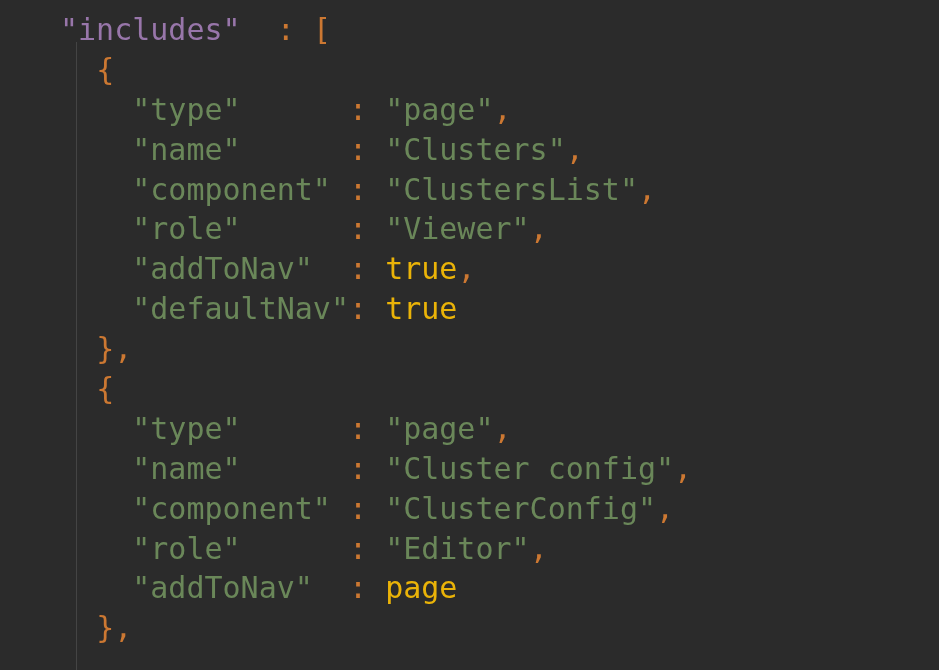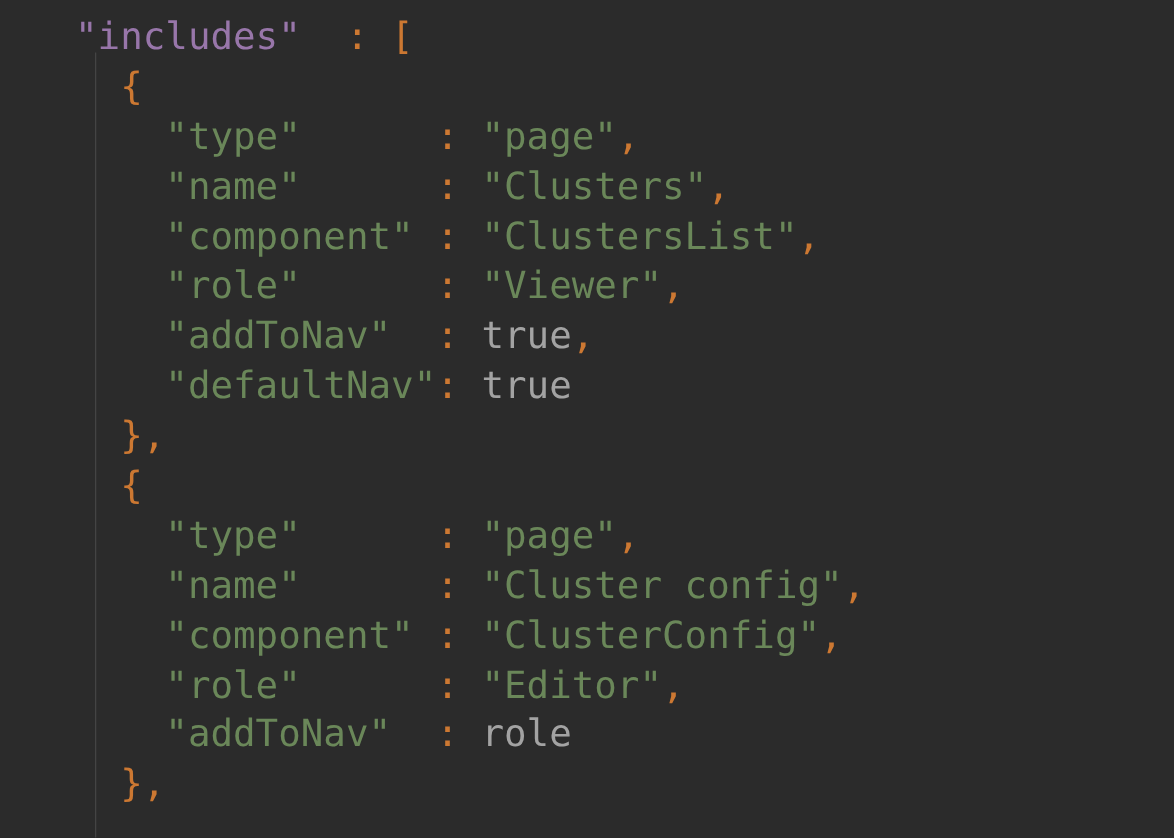--- a/index.html
+++ b/index.html
@@ -23,21 +23,21 @@
     position: absolute;
     left: 76px;
     top: 42px;
     width: 1px;
     height: 640px;
     background: #444444;
   }
   .s-key   { color: #6a8759; }   
   .s-str   { color: #6a8759; }   
   .s-punc  { color: #cc7832; }   
-  .s-bool  { color: #a3a3a3; }   
+  .s-bool  { color: #eab308; }   
   .s-incl  { color: #9876aa; }   
 </style>
 </head>
 <body>
 
 <div class="guide"></div>
 
 <div class="code-area"><span><span class="s-incl">"includes"</span>  <span class="s-punc">:</span> <span class="s-punc">[</span></span>
 <span>  <span class="s-punc">{</span></span>
 <span>    <span class="s-key">"type"</span>      <span class="s-punc">:</span> <span class="s-str">"page"</span><span class="s-punc">,</span></span>
@@ -45,15 +45,15 @@
 <span>    <span class="s-key">"component"</span> <span class="s-punc">:</span> <span class="s-str">"ClustersList"</span><span class="s-punc">,</span></span>
 <span>    <span class="s-key">"role"</span>      <span class="s-punc">:</span> <span class="s-str">"Viewer"</span><span class="s-punc">,</span></span>
 <span>    <span class="s-key">"addToNav"</span>  <span class="s-punc">:</span> <span class="s-bool">true</span><span class="s-punc">,</span></span>
 <span>    <span class="s-key">"defaultNav"</span><span class="s-punc">:</span> <span class="s-bool">true</span></span>
 <span>  <span class="s-punc">}</span><span class="s-punc">,</span></span>
 <span>  <span class="s-punc">{</span></span>
 <span>    <span class="s-key">"type"</span>      <span class="s-punc">:</span> <span class="s-str">"page"</span><span class="s-punc">,</span></span>
 <span>    <span class="s-key">"name"</span>      <span class="s-punc">:</span> <span class="s-str">"Cluster config"</span><span class="s-punc">,</span></span>
 <span>    <span class="s-key">"component"</span> <span class="s-punc">:</span> <span class="s-str">"ClusterConfig"</span><span class="s-punc">,</span></span>
 <span>    <span class="s-key">"role"</span>      <span class="s-punc">:</span> <span class="s-str">"Editor"</span><span class="s-punc">,</span></span>
-<span>    <span class="s-key">"addToNav"</span>  <span class="s-punc">:</span> <span class="s-bool">role</span></span>
+<span>    <span class="s-key">"addToNav"</span>  <span class="s-punc">:</span> <span class="s-bool">page</span></span>
 <span>  <span class="s-punc">}</span><span class="s-punc">,</span></span>
 </div>
 
 </body></html>

